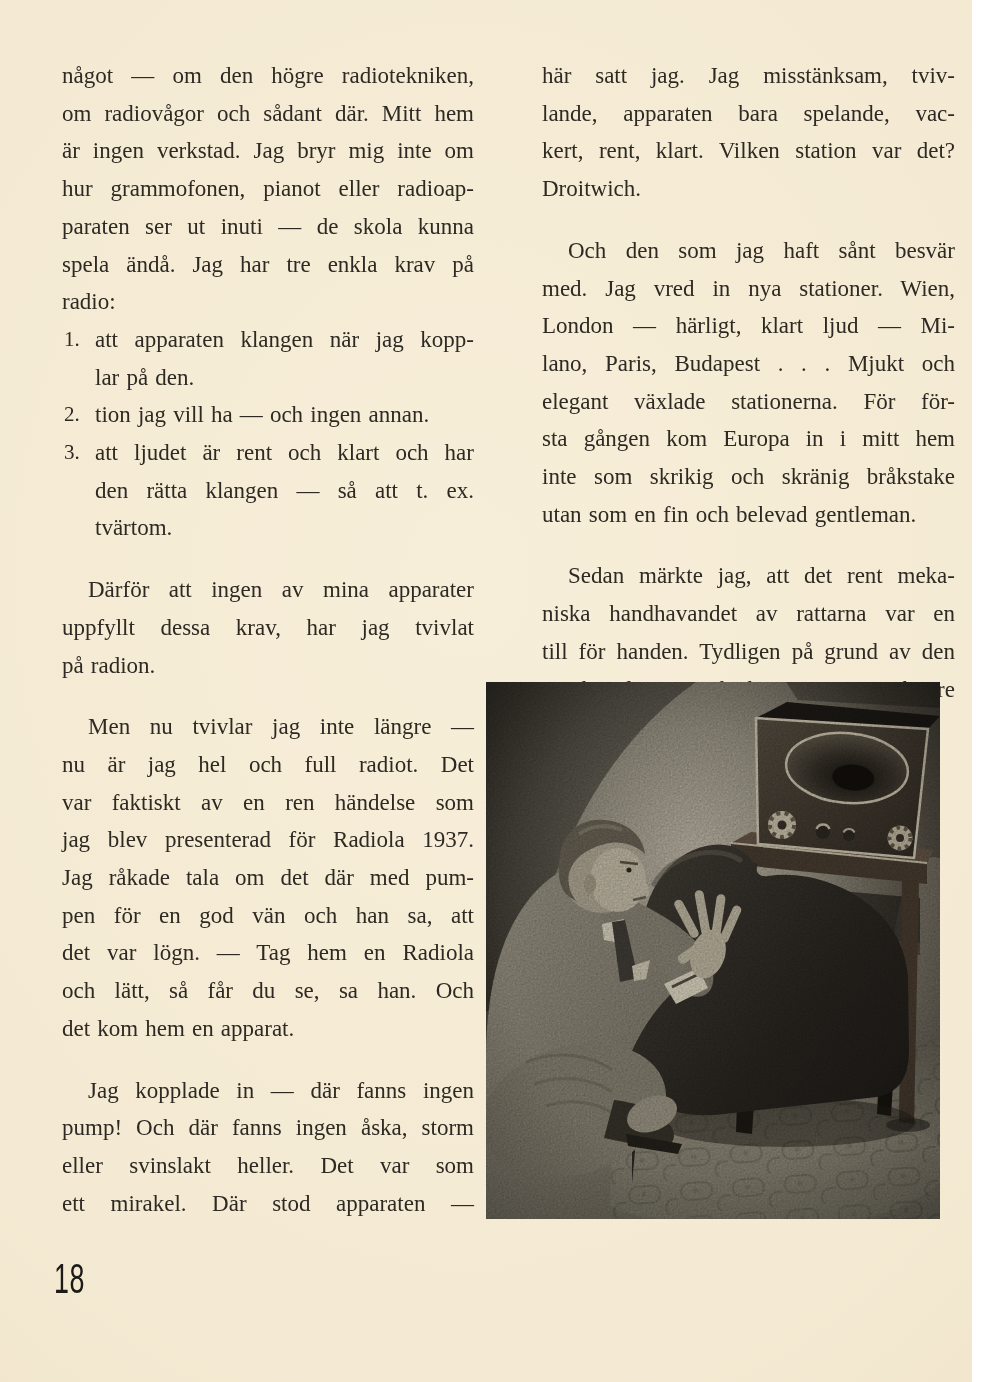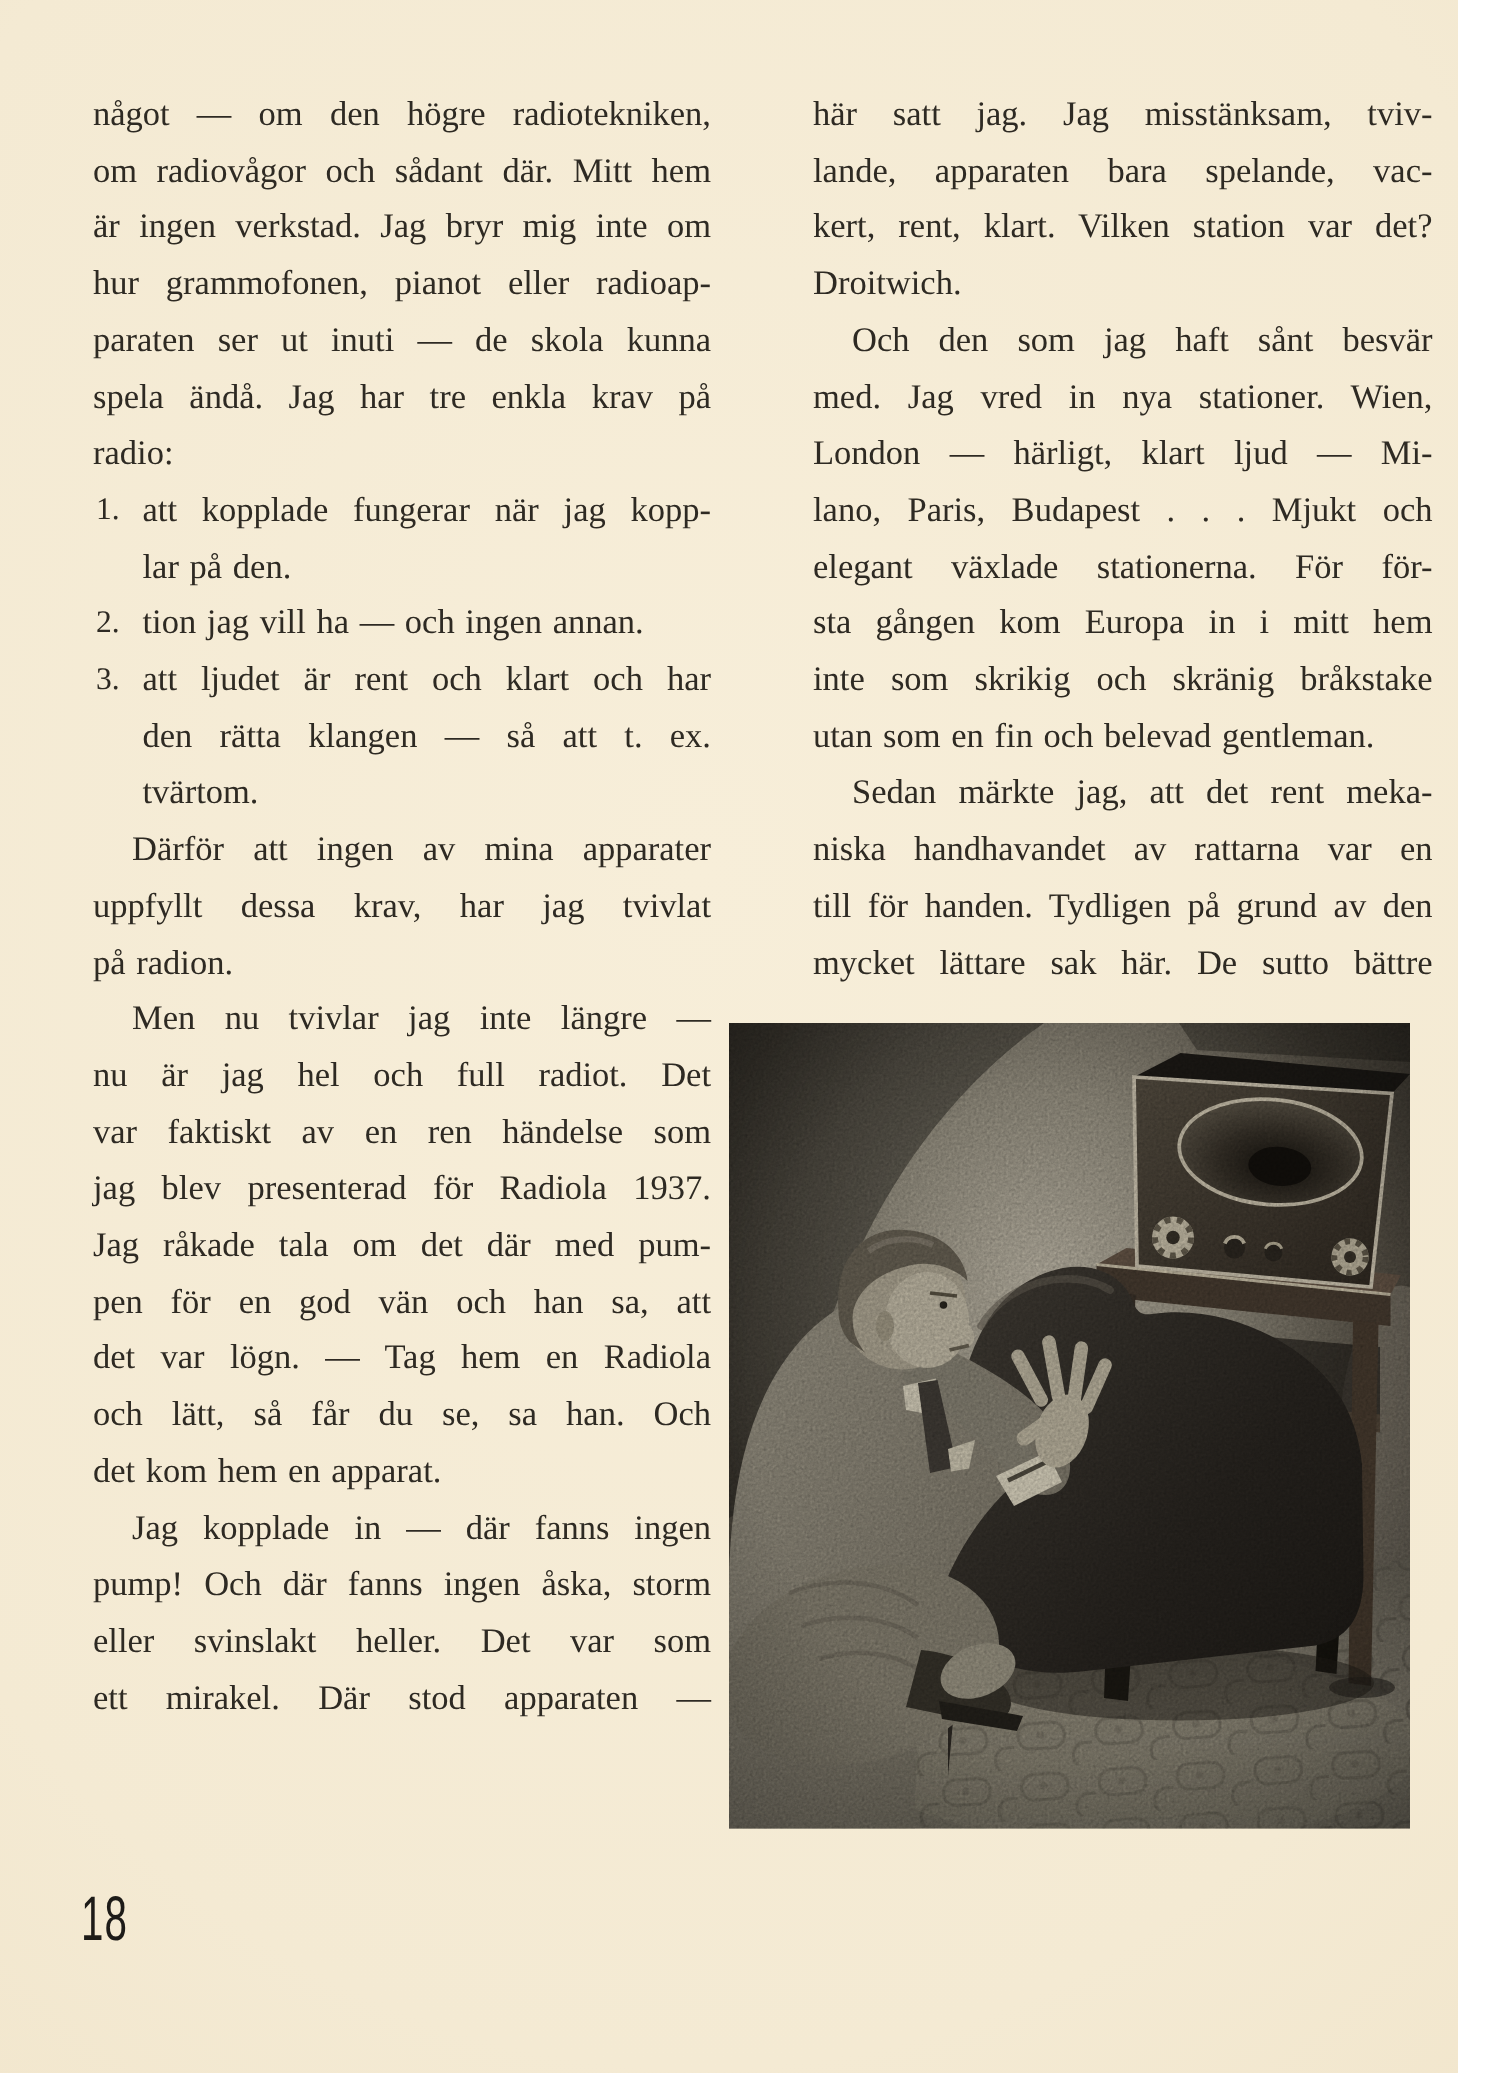--- a/index.html
+++ b/index.html
@@ -25,21 +25,21 @@
   }
   .col-left  { left: 62px;  width: 412px; }
   .col-right { left: 542px; width: 413px; }
   .line {
     text-align: justify;
     text-align-last: justify;
     text-justify: inter-word;
     white-space: normal;
   }
   .line.last { text-align-last: left; }
-  .block.indent .line.first { text-indent: 26px; }
+  .block.indent .line.first { text-indent: 26px; margin-top: 24px; }
   .block.list-item { position: relative; padding-left: 33px; }
   .block.list-item .num {
     position: absolute; left: 2px; top: 0;
     font-size: 21px;
   }
   .photo {
     position: absolute;
     left: 486px; top: 682px;
     width: 454px; height: 537px;
     margin: 0;
@@ -67,21 +67,21 @@
         <div class="line first">något — om den högre radiotekniken,</div>
         <div class="line">om radiovågor och sådant där. Mitt hem</div>
         <div class="line">är ingen verkstad. Jag bryr mig inte om</div>
         <div class="line">hur grammofonen, pianot eller radioap-</div>
         <div class="line">paraten ser ut inuti — de skola kunna</div>
         <div class="line">spela ändå. Jag har tre enkla krav på</div>
         <div class="line last">radio:</div>
       </div>
       <div class="block list-item">
         <span class="num">1.</span>
-        <div class="line first">att kopplade fungerar när jag kopp-</div>
+        <div class="line first">att apparaten klangen när jag kopp-</div>
         <div class="line last">lar på den.</div>
       </div>
       <div class="block list-item">
         <span class="num">2.</span>
         <div class="line last">tion jag vill ha — och ingen annan.</div>
       </div>
       <div class="block list-item">
         <span class="num">3.</span>
         <div class="line first">att ljudet är rent och klart och har</div>
         <div class="line">den rätta klangen — så att t. ex.</div>

